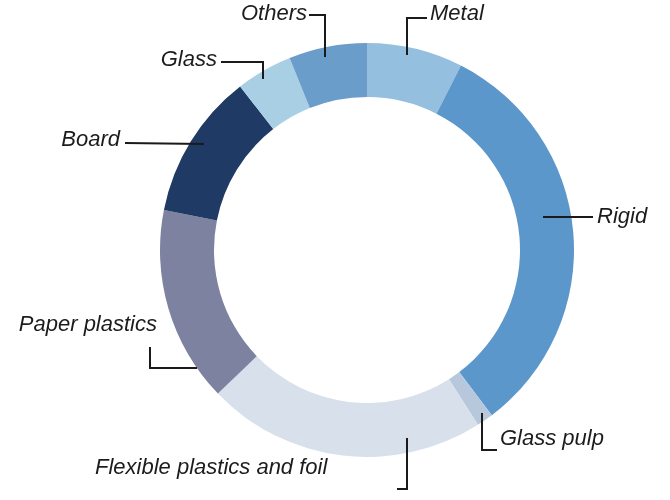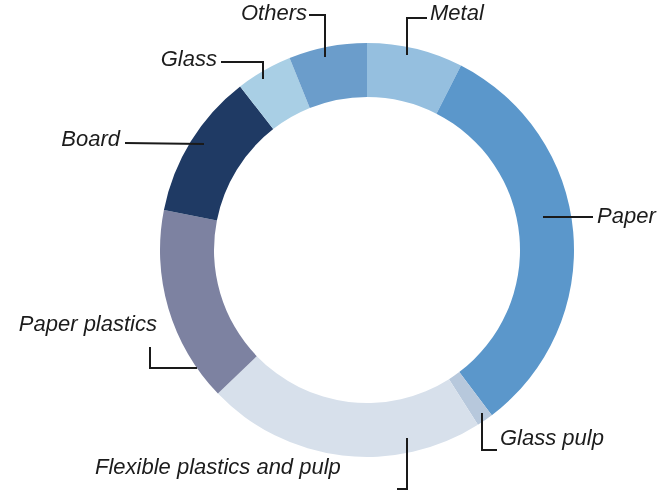--- a/index.html
+++ b/index.html
@@ -44,18 +44,18 @@
         <polyline points="150,347 150,368 197,368" fill="none" stroke="#1a1a1a" stroke-width="2"></polyline>
         <polyline points="407,438 407,489 397,489" fill="none" stroke="#1a1a1a" stroke-width="2"></polyline>
         <polyline points="482,413 482,450 497,450" fill="none" stroke="#1a1a1a" stroke-width="2"></polyline>
       </g>
   </svg>
   <div id="labels">
       <div class="seg-label" style="top: 0px; left: 430px;">Metal</div>
       <div class="seg-label" style="top: 0px; right: 363px;">Others</div>
       <div class="seg-label" style="top: 46px; right: 453px;">Glass</div>
       <div class="seg-label" style="top: 126px; right: 550px;">Board</div>
-      <div class="seg-label" style="top: 203px; left: 597px;">Paper</div>
+      <div class="seg-label" style="top: 203px; left: 597px;">Rigid</div>
       <div class="seg-label" style="top: 311px; right: 513px;">Paper plastics</div>
-      <div class="seg-label" style="top: 454px; left: 95px;">Flexible plastics and pulp</div>
+      <div class="seg-label" style="top: 454px; left: 95px;">Flexible plastics and foil</div>
       <div class="seg-label" style="top: 425px; left: 500px;">Glass pulp</div>
     </div>
 </div>
 
 </body></html>

